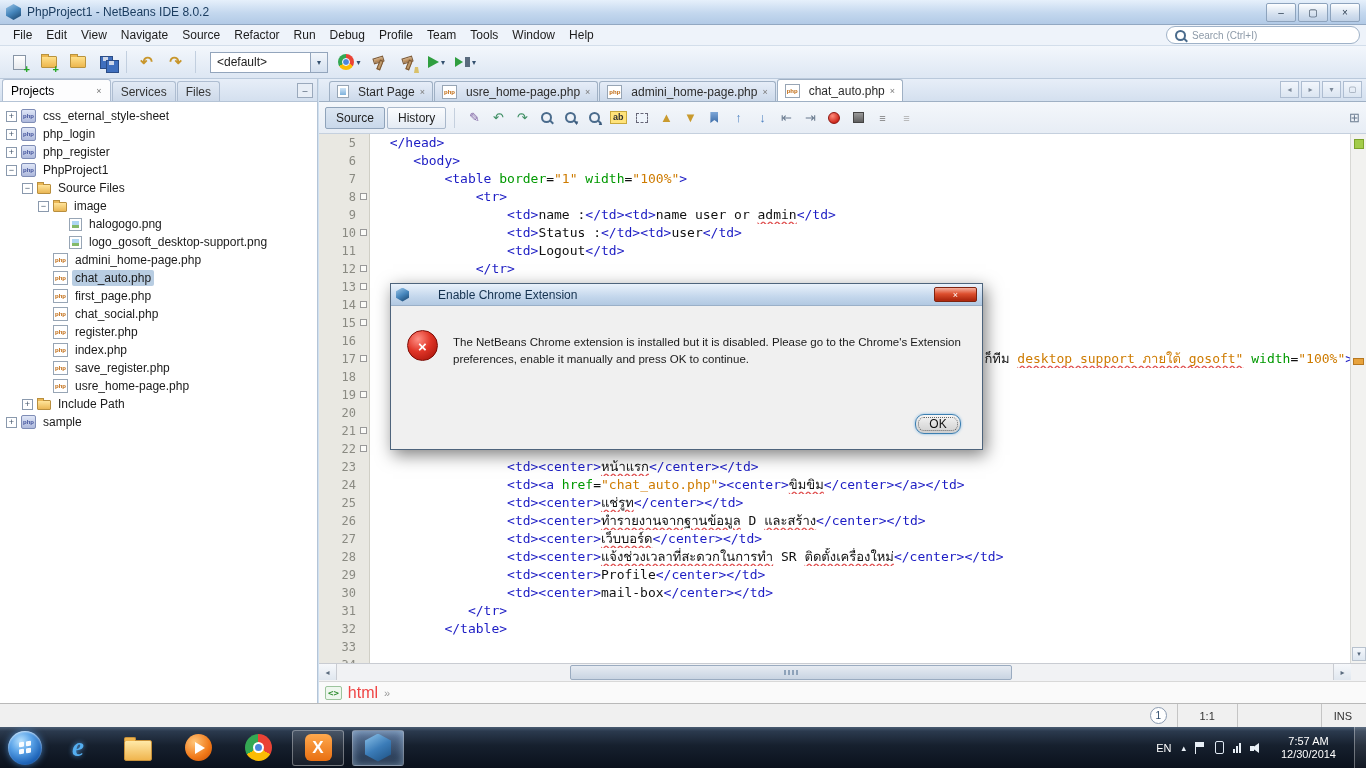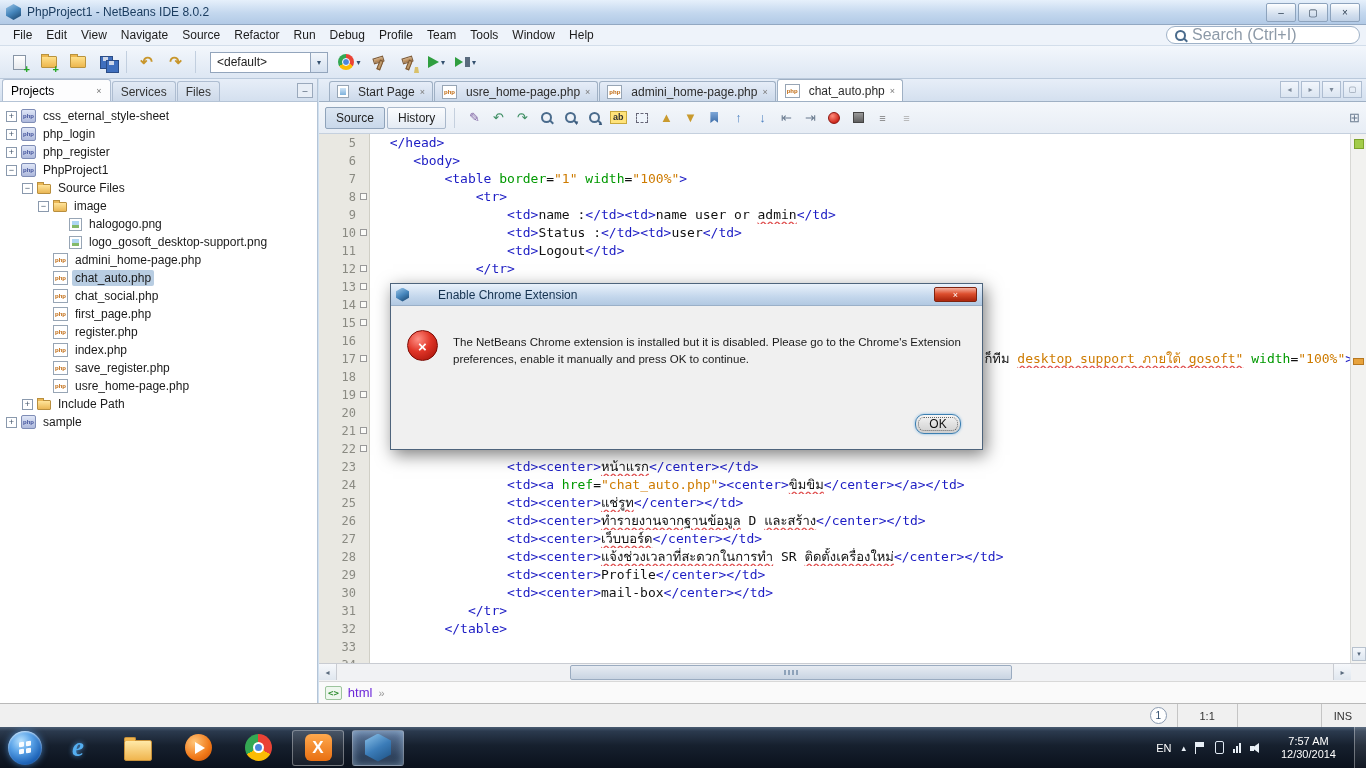--- a/index.html
+++ b/index.html
@@ -18,21 +18,21 @@
     clip-path:polygon(50% 0,100% 26%,100% 74%,50% 100%,0 74%,0 26%);flex:none;}
   .nb-cube.sm{width:13px;height:14px;}
 
   
   .menubar{position:absolute;top:25px;left:0;right:0;height:21px;background:#eef3fa;
     border-bottom:1px solid #d3deeb;display:flex;align-items:center;padding:0 6px;box-sizing:border-box;}
   .menus{display:flex;}
   .menu-item{padding:10px 7px;color:#1c1c1c;}
   .searchbox{margin-left:auto;display:flex;align-items:center;gap:6px;width:176px;height:16px;background:#fff;
     border:1px solid #9fb2c8;border-radius:9px;padding:0 8px;}
-  .search-ph{font-size:16px;color:#8d9aa8;}
+  .search-ph{font-size:10px;color:#8d9aa8;}
   .mag{position:relative;width:7px;height:7px;border:2px solid #4a6b8c;border-radius:50%;display:inline-block;flex:none;}
   .mag::after{content:"";position:absolute;width:5px;height:2px;background:#4a6b8c;transform:rotate(45deg);right:-4px;bottom:-2px;}
 
   
   .toolbar{position:absolute;top:46px;left:0;right:0;height:33px;background:linear-gradient(#f3f7fc,#dde7f3);
     border-bottom:1px solid #bac9db;display:flex;align-items:center;padding:0 6px;box-sizing:border-box;}
   .tgroup{display:flex;align-items:center;gap:2px;}
   .tsep{width:1px;height:22px;background:#c2cfdf;margin:0 6px;}
   .tbtn{width:27px;height:26px;display:flex;align-items:center;justify-content:center;position:relative;border-radius:3px;}
   .combo{display:flex;align-items:center;height:21px;background:#fff;border:1px solid #93a5bc;margin:0 8px;width:118px;padding-left:6px;box-sizing:border-box;}
@@ -147,21 +147,21 @@
     font-size:8px;color:#5a6b7e;background:linear-gradient(#f6f8fb,#e0e7ef);border-right:1px solid #c9ccd2;}
   .hbtn.right{left:auto;right:15px;border-left:1px solid #c9ccd2;border-right:none;}
   .hthumb{position:absolute;left:24%;width:42%;top:1px;height:13px;background:linear-gradient(#e6ebf2,#c9d4e2);
     border:1px solid #9aabc0;border-radius:2px;}
   .hthumb::after{content:"";position:absolute;left:50%;top:4px;width:14px;margin-left:-7px;height:5px;
     background:repeating-linear-gradient(90deg,#8fa3ba 0 2px,transparent 2px 4px);}
   .crumbbar{height:21px;background:#fafafa;border-top:1px solid #d8d8d8;display:flex;align-items:center;
     padding:0 6px;gap:6px;font-size:11px;flex:none;}
   .crumb-ico{font-family:"DejaVu Sans Mono",monospace;font-weight:bold;font-size:9px;color:#2d8c2d;
     border:1px solid #9cc49c;background:#eef7ee;padding:1px 2px;border-radius:2px;}
-  .crumb-label{color:#6d28d9;font-size:13px;}
+  .crumb-label{color:#ef4444;font-size:16px;}
   .crumb-sep{color:#999;}
 
   
   .statusbar{position:absolute;left:0;right:0;bottom:41px;height:24px;background:#f0f0f0;border-top:1px solid #b9b9b9;
     display:flex;align-items:center;font-size:11px;color:#333;box-sizing:border-box;}
   .sb-spacer{flex:1;}
   .sb-notif{width:15px;height:15px;border-radius:50%;border:1px solid #8a9ab0;background:#fff;color:#2d4a6b;
     display:flex;align-items:center;justify-content:center;font-size:10px;margin-right:10px;}
   .sb-cell{border-left:1px solid #c5c5c5;height:100%;display:flex;align-items:center;padding:0 12px;box-sizing:border-box;}
   .sb-cell.caret{min-width:60px;justify-content:center;}
@@ -392,26 +392,26 @@
             <span class="tlabel">admini_home-page.php</span>
           </div>
           <div class="trow sel" style="padding-left: 38px;">
             <span class="toggle-sp"></span>
             <span class="tico php-file"></span>
             <span class="tlabel">chat_auto.php</span>
           </div>
           <div class="trow" style="padding-left: 38px;">
             <span class="toggle-sp"></span>
             <span class="tico php-file"></span>
+            <span class="tlabel">first_page.php</span>
+          </div>
+          <div class="trow" style="padding-left: 38px;">
+            <span class="toggle-sp"></span>
+            <span class="tico php-file"></span>
             <span class="tlabel">chat_social.php</span>
-          </div>
-          <div class="trow" style="padding-left: 38px;">
-            <span class="toggle-sp"></span>
-            <span class="tico php-file"></span>
-            <span class="tlabel">first_page.php</span>
           </div>
           <div class="trow" style="padding-left: 38px;">
             <span class="toggle-sp"></span>
             <span class="tico php-file"></span>
             <span class="tlabel">register.php</span>
           </div>
           <div class="trow" style="padding-left: 38px;">
             <span class="toggle-sp"></span>
             <span class="tico php-file"></span>
             <span class="tlabel">index.php</span>

